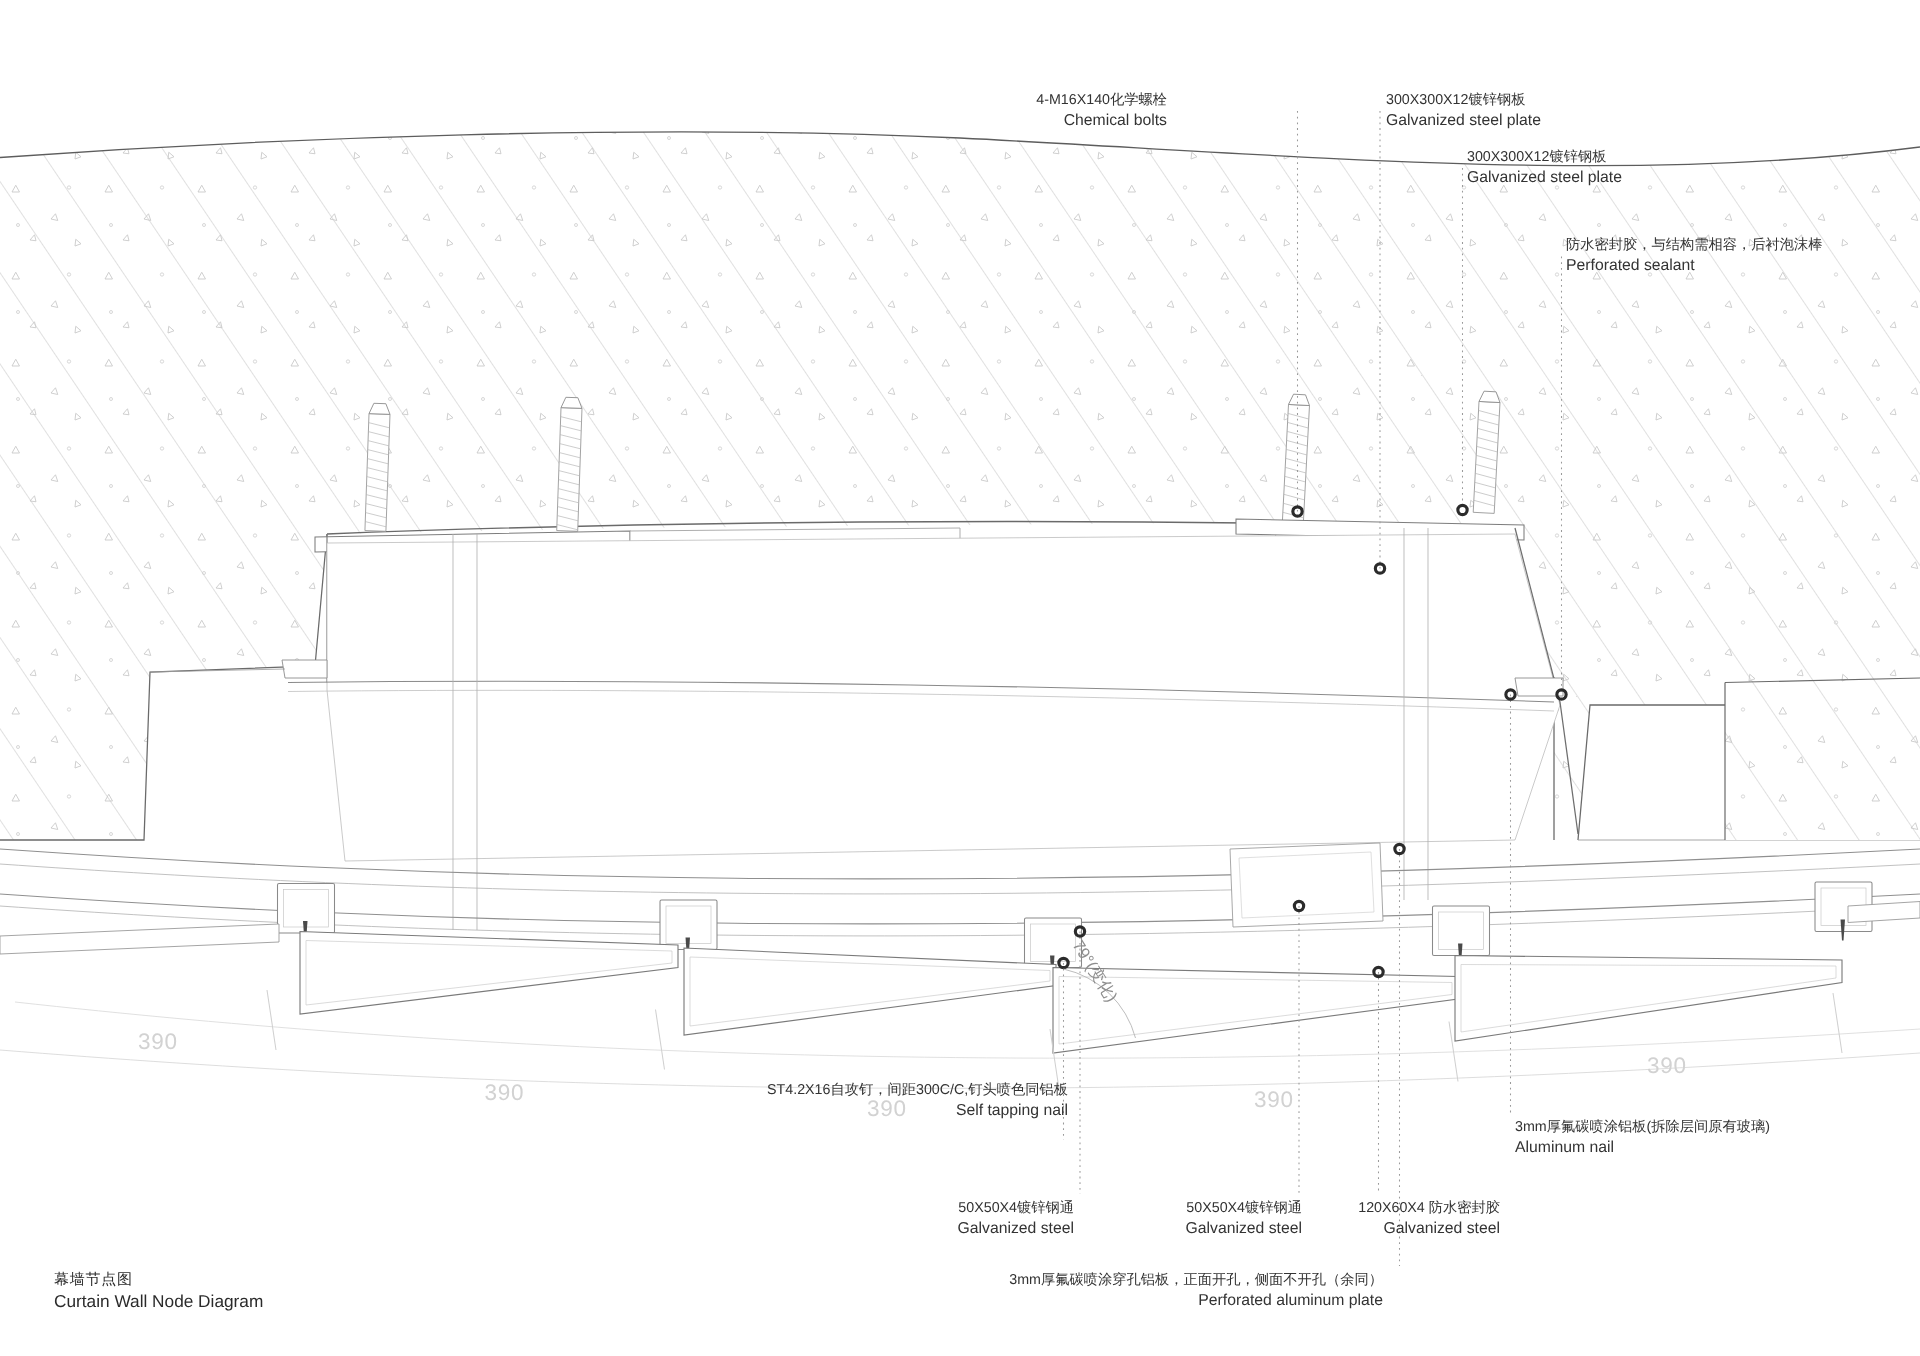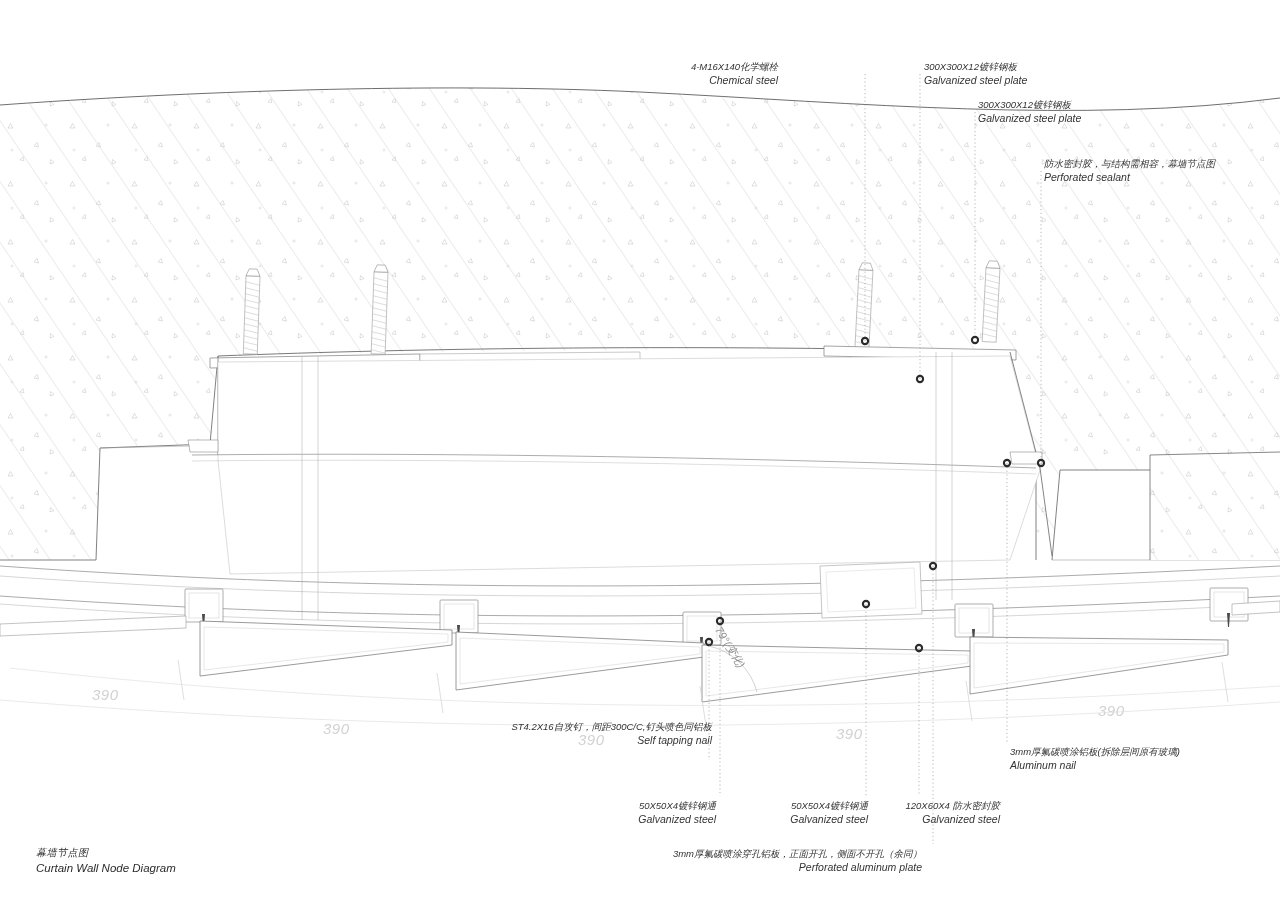--- a/index.html
+++ b/index.html
@@ -3,21 +3,21 @@
 <meta charset="utf-8">
 <title>Curtain Wall Node Diagram</title>
 <style>
   html,body{margin:0;padding:0;background:#ffffff;}
   body{
     width:1280px;height:904px;overflow:hidden;
     font-family:"Liberation Sans","DejaVu Sans",sans-serif;
     color:#2b2b2b;
     -webkit-font-smoothing:antialiased;
   }
-  #sheet{position:relative;width:1280px;height:904px;background:#fff;font-style:italic;}
+  #sheet{position:relative;width:1280px;height:904px;background:#fff;}
   svg#drawing{position:absolute;left:0;top:0;width:1280px;height:904px;}
 
   
   .lbl{
     position:absolute;
     line-height:1.32;
     white-space:nowrap;
     pointer-events:none;
   }
   .lbl .cn{font-size:9.5px;color:#333;display:block;}
@@ -309,32 +309,32 @@
       </g>
 
     <g>
       <path d="M709 646 A 64 64 0 0 1 757 692" fill="none" stroke="#b5b5b5" stroke-width="0.6"></path>
     </g>
   </svg>
 
   <div id="labels">
       <div class="lbl ralign" style="right: 502px; top: 61px;">
         <span class="cn">4-M16X140化学螺栓</span>
-        <span class="en">Chemical steel</span>
+        <span class="en">Chemical bolts</span>
       </div>
       <div class="lbl lalign" style="left: 924px; top: 61px;">
         <span class="cn">300X300X12镀锌钢板</span>
         <span class="en">Galvanized steel plate</span>
       </div>
       <div class="lbl lalign" style="left: 978px; top: 99px;">
         <span class="cn">300X300X12镀锌钢板</span>
         <span class="en">Galvanized steel plate</span>
       </div>
       <div class="lbl lalign" style="left: 1044px; top: 158px;">
-        <span class="cn">防水密封胶，与结构需相容，幕墙节点图</span>
+        <span class="cn">防水密封胶，与结构需相容，后衬泡沫棒</span>
         <span class="en">Perforated sealant</span>
       </div>
       <div class="lbl ralign" style="right: 568px; top: 721px;">
         <span class="cn">ST4.2X16自攻钉，间距300C/C,钉头喷色同铝板</span>
         <span class="en">Self tapping nail</span>
       </div>
       <div class="lbl ralign" style="right: 564px; top: 800px;">
         <span class="cn">50X50X4镀锌钢通</span>
         <span class="en">Galvanized steel</span>
       </div>

